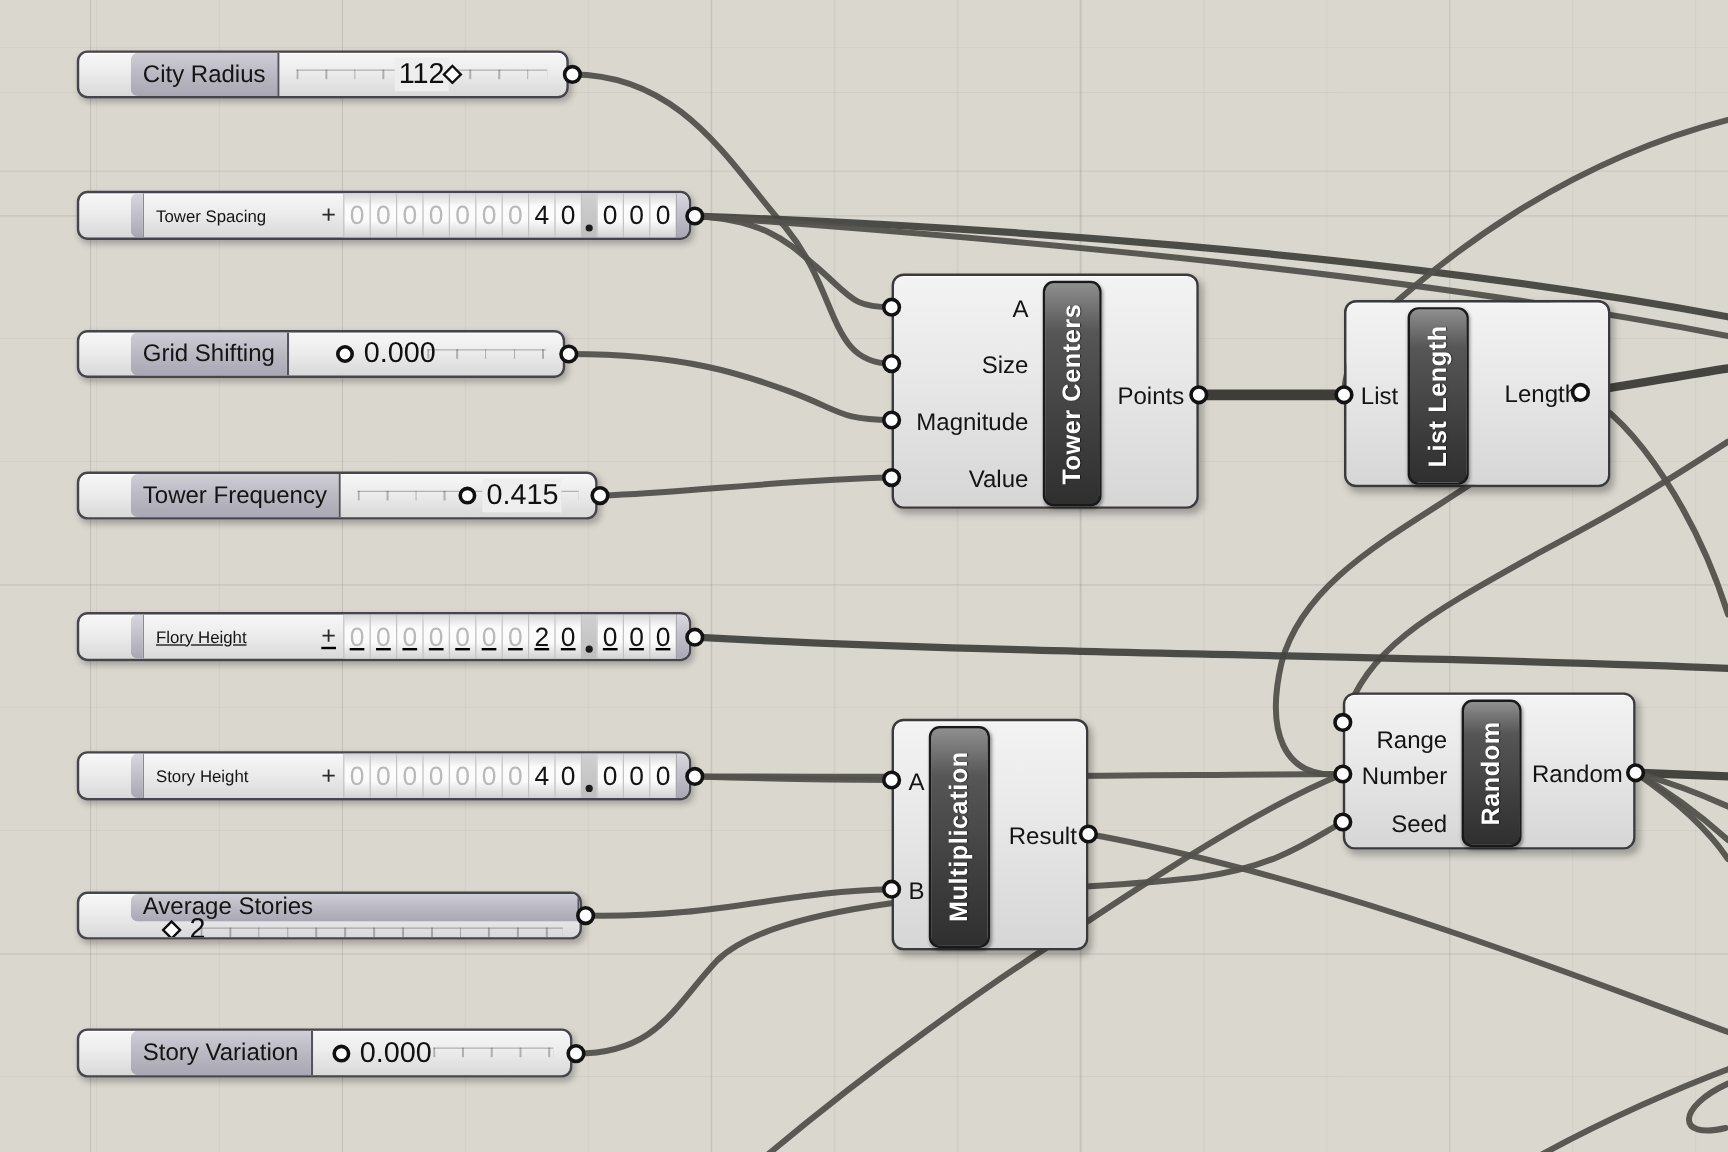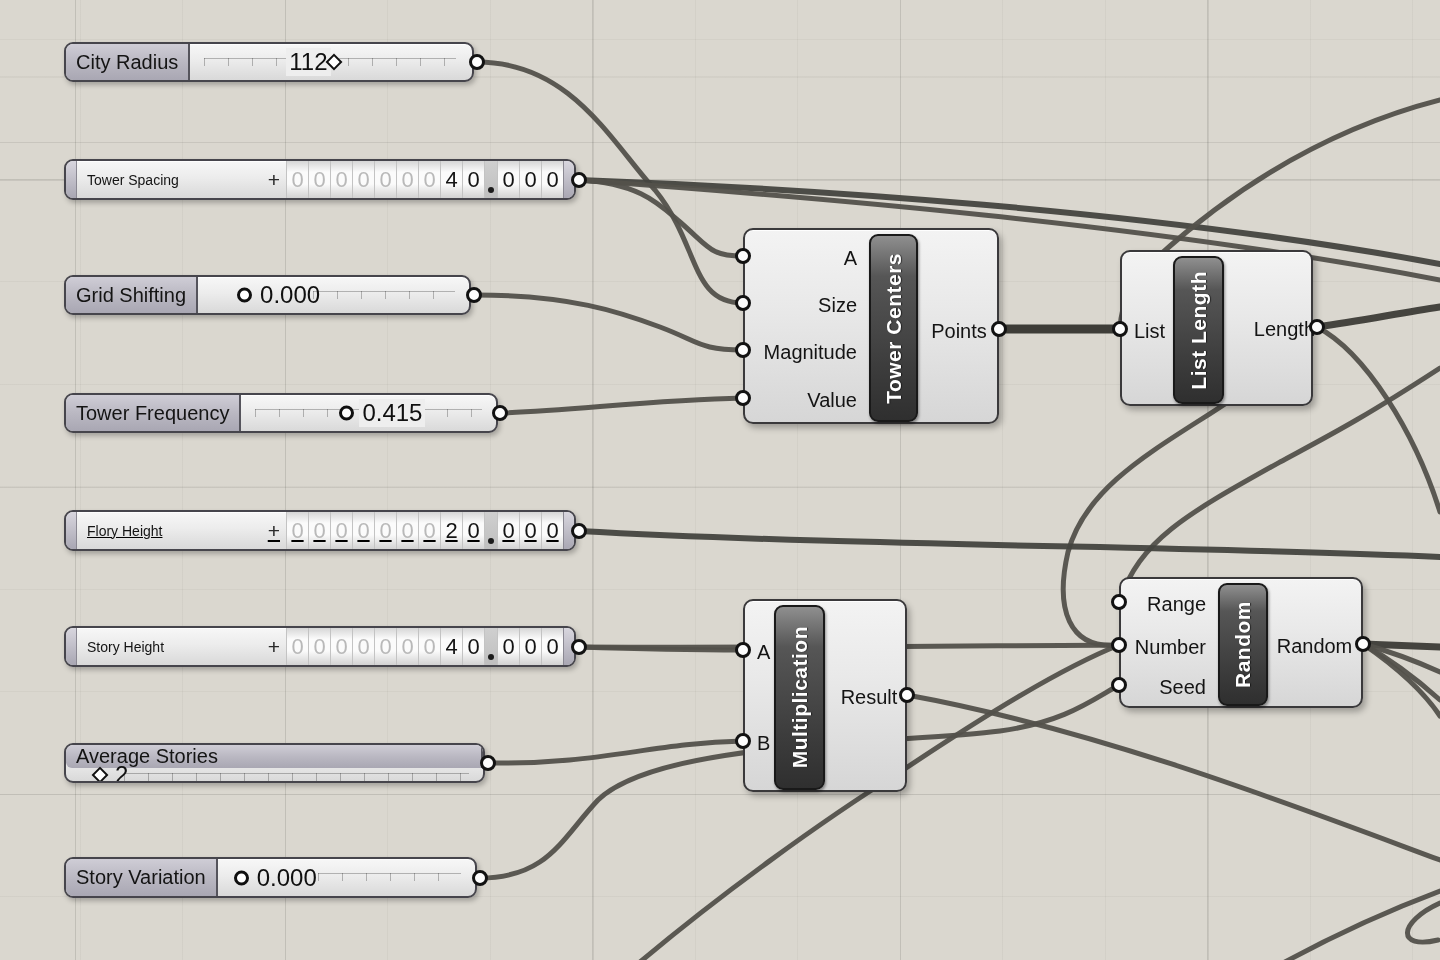--- a/index.html
+++ b/index.html
@@ -19,21 +19,21 @@
   #wires path.thick{stroke:#36352f;stroke-width:9;}
   #wires path.semi{stroke:#3d3c37;stroke-width:7;}
   #wires path.med{stroke:#45443f;stroke-width:6;}
 
   
   .widget{
     position:absolute;z-index:2;
     background:linear-gradient(180deg,#f7f7f7 0%,#ececec 45%,#d9d9d9 100%);
     border:2.5px solid #46454c;border-radius:9px;
     box-shadow:2px 3px 5px rgba(0,0,0,0.25), inset 0 1px 0 rgba(255,255,255,0.8);
-    display:flex;align-items:stretch;overflow:hidden;
+    display:flex;align-items:stretch;overflow:hidden;padding-left:43px;
   }
   .capsule{
     background:linear-gradient(180deg,#cfcdd6 0%,#bab8c2 50%,#a9a7b3 100%);
     border-right:2px solid #55545c;border-radius:6px 0 0 6px;
     display:flex;align-items:center;padding:0 10px;flex:0 0 auto;
     font-size:20px;color:#141414;white-space:nowrap;
   }
   .track{position:relative;flex:1 1 auto;}
   .ruler{position:absolute;top:38%;height:8px;border-top:1.5px solid rgba(20,20,20,0.28);
     background:repeating-linear-gradient(90deg, rgba(20,20,20,0.28) 0 1.5px, transparent 1.5px 24px);}
@@ -245,21 +245,21 @@
       <span>Tower Centers</span>
     </div>
     <div class="plabel c" style="left:176px;top:89px;width:76px;">Points</div>
   </div>
   <div class="port" style="left:735px;top:248px;"></div>
   <div class="port" style="left:735px;top:295px;"></div>
   <div class="port" style="left:735px;top:342px;"></div>
   <div class="port" style="left:735px;top:390px;"></div>
   <div class="port" style="left:991px;top:321px;"></div>
 
-  <div class="comp" style="left:1120px;top:250px;width:193px;height:156px;">
+  <div class="comp" style="left:1120px;top:250px;width:222px;height:156px;">
     <div class="plabel" style="left:12px;top:67px;">List</div>
     <div class="namebar" style="left:51px;top:4px;width:51px;height:148px;">
       <span>List Length</span>
     </div>
     <div class="plabel c" style="left:102px;top:65px;width:91px;text-align:right;">Length</div>
   </div>
   <div class="port" style="left:1112px;top:321px;"></div>
   <div class="port" style="left:1309px;top:319px;"></div>
 
   <div class="comp" style="left:743px;top:599px;width:164px;height:193px;">
@@ -268,21 +268,21 @@
     <div class="namebar" style="left:29px;top:4px;width:51px;height:185px;">
       <span>Multiplication</span>
     </div>
     <div class="plabel c" style="left:84px;top:84px;width:80px;">Result</div>
   </div>
   <div class="port" style="left:735px;top:642px;"></div>
   <div class="port" style="left:735px;top:733px;"></div>
   <div class="port" style="left:899px;top:687px;"></div>
 
   <div class="comp" style="left:1119px;top:577px;width:244px;height:131px;">
-    <div class="plabel r" style="right:155px;top:13px;">Range</div>
+    <div class="plabel r" style="right:155px;top:26px;">Range</div>
     <div class="plabel r" style="right:155px;top:56px;">Number</div>
     <div class="plabel r" style="right:155px;top:96px;">Seed</div>
     <div class="namebar" style="left:97px;top:4px;width:50px;height:123px;">
       <span>Random</span>
     </div>
     <div class="plabel c" style="left:147px;top:55px;width:93px;">Random</div>
   </div>
   <div class="port" style="left:1111px;top:594px;"></div>
   <div class="port" style="left:1111px;top:637px;"></div>
   <div class="port" style="left:1111px;top:677px;"></div>

